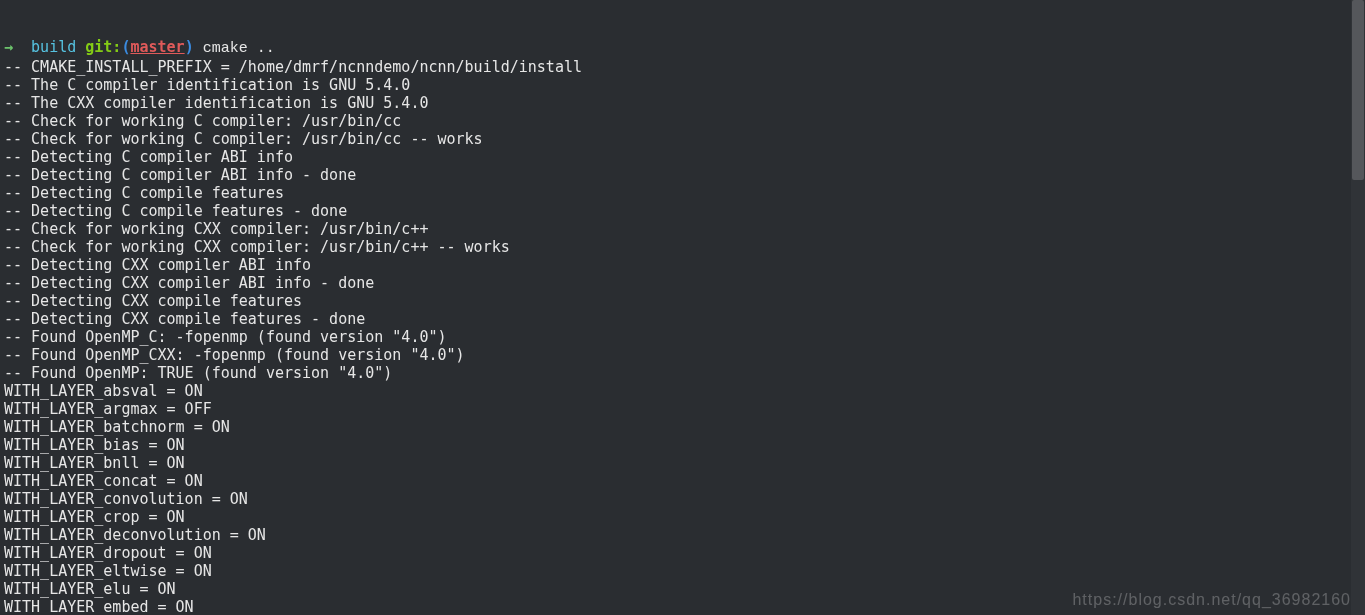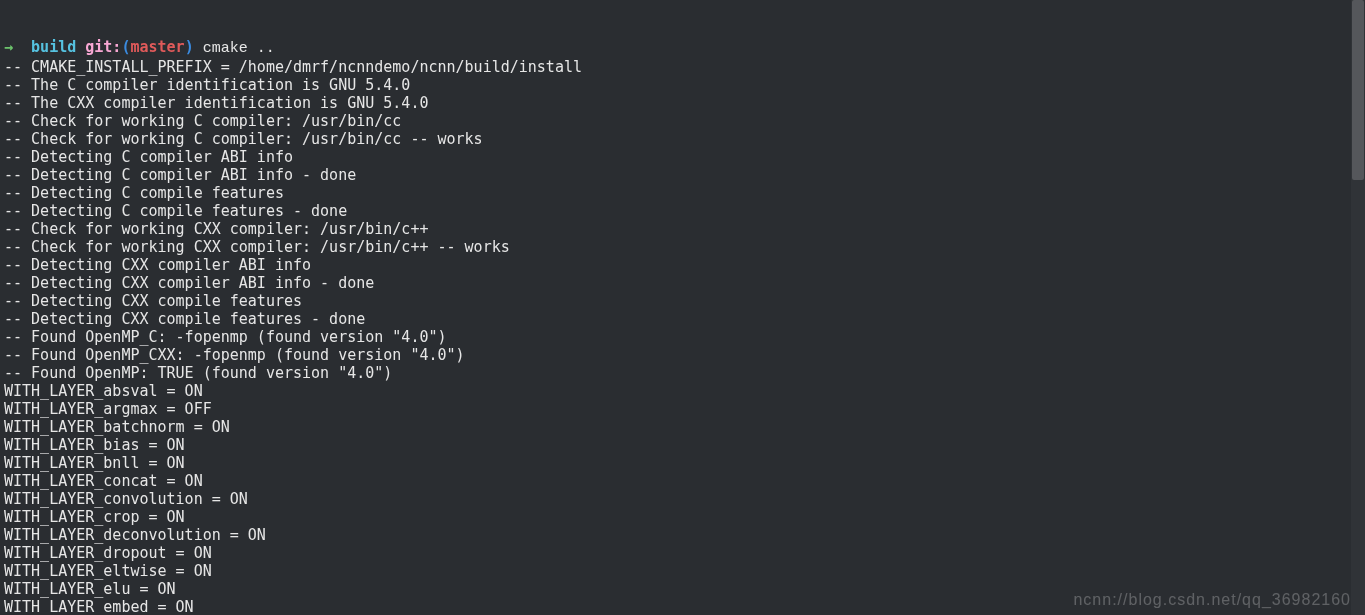--- a/index.html
+++ b/index.html
@@ -14,24 +14,24 @@
     color: #e6e6e6;
     overflow: hidden;
     position: relative;
   }
   .terminal {
     position: relative;
     padding: 2px 4px;
     white-space: pre;
   }
   .arrow { color: #6cc36c; font-weight: bold; }
-  .builddir { color: #56c2e0; font-weight: bold; }
-  .git { color: #f9a8d4; font-weight: bold; }
+  .builddir { color: #56c2e0; font-weight: normal; }
+  .git { color: #84cc16; font-weight: bold; }
   .paren { color: #3b8be0; font-weight: bold; }
-  .branch { color: #e05a5a; font-weight: bold; }
+  .branch { color: #e05a5a; font-weight: bold; text-decoration: underline; }
   .cmd { color: #e6e6e6; font-family: Liberation Mono, monospace; }
   .line { display: block; }
   .watermark {
     position: absolute;
     right: 14px;
     bottom: 6px;
     color: rgba(255,255,255,0.25);
     font-family: sans-serif;
     font-size: 16px;
     letter-spacing: 1px;
@@ -58,13 +58,13 @@
 <body>
 
 <div class="terminal">
   <span class="line"><span class="arrow">→</span>  <span class="builddir">build</span> <span class="git">git:</span><span class="paren">(</span><span class="branch">master</span><span class="paren">)</span> <span class="cmd">cmake ..</span></span><div id="lines-container"><span class="line">-- CMAKE_INSTALL_PREFIX = /home/dmrf/ncnndemo/ncnn/build/install</span><span class="line">-- The C compiler identification is GNU 5.4.0</span><span class="line">-- The CXX compiler identification is GNU 5.4.0</span><span class="line">-- Check for working C compiler: /usr/bin/cc</span><span class="line">-- Check for working C compiler: /usr/bin/cc -- works</span><span class="line">-- Detecting C compiler ABI info</span><span class="line">-- Detecting C compiler ABI info - done</span><span class="line">-- Detecting C compile features</span><span class="line">-- Detecting C compile features - done</span><span class="line">-- Check for working CXX compiler: /usr/bin/c++</span><span class="line">-- Check for working CXX compiler: /usr/bin/c++ -- works</span><span class="line">-- Detecting CXX compiler ABI info</span><span class="line">-- Detecting CXX compiler ABI info - done</span><span class="line">-- Detecting CXX compile features</span><span class="line">-- Detecting CXX compile features - done</span><span class="line">-- Found OpenMP_C: -fopenmp (found version "4.0")</span><span class="line">-- Found OpenMP_CXX: -fopenmp (found version "4.0")</span><span class="line">-- Found OpenMP: TRUE (found version "4.0")</span><span class="line">WITH_LAYER_absval = ON</span><span class="line">WITH_LAYER_argmax = OFF</span><span class="line">WITH_LAYER_batchnorm = ON</span><span class="line">WITH_LAYER_bias = ON</span><span class="line">WITH_LAYER_bnll = ON</span><span class="line">WITH_LAYER_concat = ON</span><span class="line">WITH_LAYER_convolution = ON</span><span class="line">WITH_LAYER_crop = ON</span><span class="line">WITH_LAYER_deconvolution = ON</span><span class="line">WITH_LAYER_dropout = ON</span><span class="line">WITH_LAYER_eltwise = ON</span><span class="line">WITH_LAYER_elu = ON</span><span class="line">WITH_LAYER_embed = ON</span><span class="line">WITH_LAYER_exp = ON</span></div>
 </div>
 
 <div class="scrollbar">
   <div class="scroll-thumb"></div>
 </div>
 
-<div class="watermark">ncnn://blog.csdn.net/qq_36982160</div>
+<div class="watermark">https://blog.csdn.net/qq_36982160</div>
 
 </body></html>

